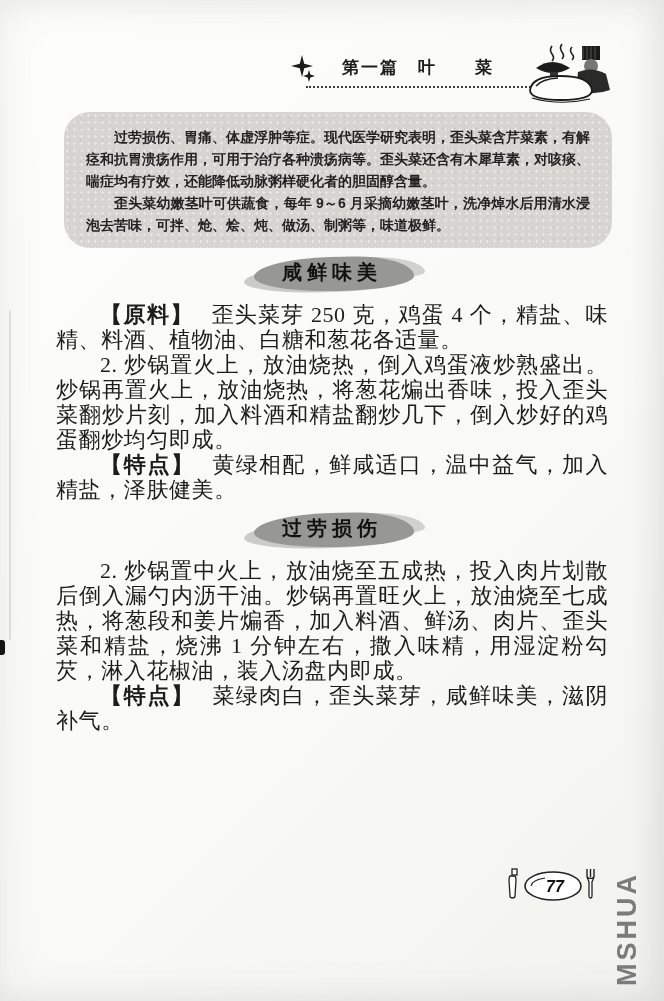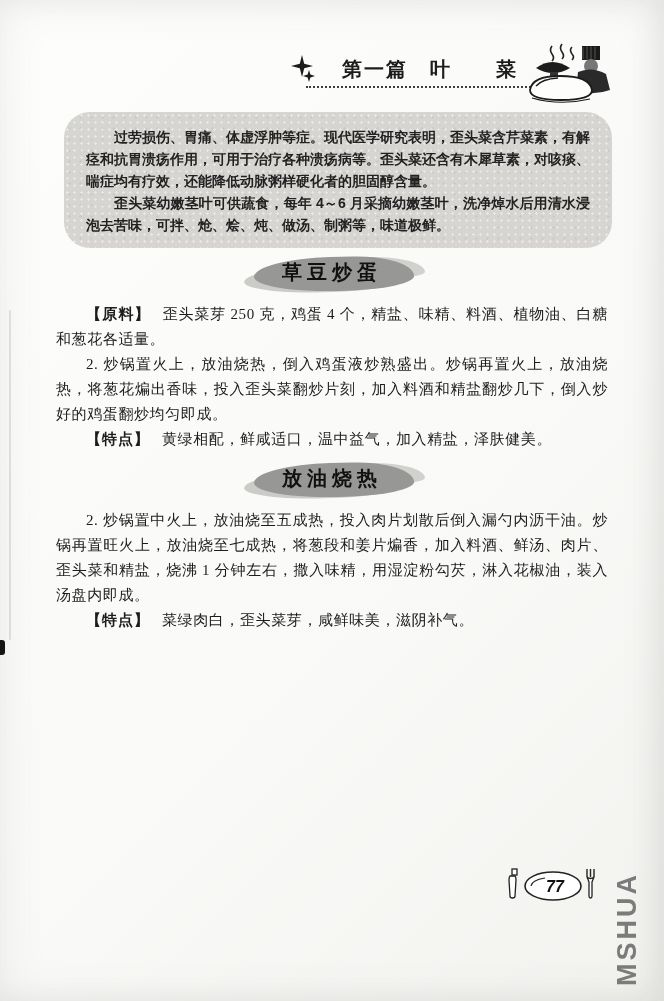--- a/index.html
+++ b/index.html
@@ -13,21 +13,21 @@
     position:absolute; inset:0;
     background:linear-gradient(135deg,#fdfdfc 0%,#f9f9f7 60%,#f2f2ef 100%);
     box-shadow:inset 0 0 45px rgba(90,90,85,.10), inset -12px 0 25px rgba(90,90,85,.06);
   }
   
   .header { position:absolute; top:48px; left:0; width:664px; height:64px; }
   .sparkles { position:absolute; left:289px; top:6px; }
   .header-title {
     position:absolute; left:342px; top:8px;
     font-family:"Liberation Sans","DejaVu Sans",sans-serif;
-    font-weight:bold; font-size:20px; letter-spacing:2px; white-space:nowrap;
+    font-weight:bold; font-size:17px; letter-spacing:2px; white-space:nowrap;
   }
   .dotted-rule { position:absolute; left:306px; top:38px; width:228px; height:0; border-bottom:2px dotted #3c3c3c; }
   .chef { position:absolute; left:522px; top:-10px; }
   
   .intro-box {
     position:absolute; left:64px; top:112px; width:548px; height:136px;
     background-color:#d7d5d1;
     background-image:
       radial-gradient(rgba(255,255,255,.45) 1px, transparent 1.4px),
       radial-gradient(rgba(70,70,65,.07) 1px, transparent 1.4px);
@@ -53,21 +53,21 @@
     content:""; position:absolute; left:-8px; right:-12px; top:3px; bottom:1px;
     background:#8d8d8c;
     border-radius:50% 40% 45% 55% / 55% 65% 40% 50%;
     transform:rotate(-1.5deg);
     box-shadow:-14px 5px 0 -4px #c6c6c3, 16px -4px 0 -5px #cdcdca;
     opacity:.9;
   }
   .smudge > span { position:relative; z-index:1; }
   .para {
     margin:0; text-indent:2em; text-align:justify;
-    font-size:15px; line-height:25px; letter-spacing:.6px;
+    font-size:22px; line-height:25px; letter-spacing:.6px;
   }
   .label { font-weight:bold; margin-right:.8em; letter-spacing:1px; }
   
   .plate { position:absolute; left:505px; top:864px; }
   .watermark {
     position:absolute; left:612px; top:986px;
     transform:rotate(-90deg); transform-origin:0 0;
     font-family:"Liberation Sans","DejaVu Sans",sans-serif;
     font-size:27px; font-weight:bold; color:#7b7b7b; letter-spacing:3px;
     white-space:nowrap;
@@ -103,43 +103,43 @@
       <path d="M28 34 h8 v6 h-8 z" fill="#333"></path>
 
       <path d="M8 52 q2 -14 30 -14 q30 0 32 14 q0 10 -31 10 q-31 0 -31 -10 z" fill="#fdfdfc" stroke="#1c1c1c" stroke-width="1.8"></path>
       <path d="M14 48 q6 -7 22 -8" fill="none" stroke="#1c1c1c" stroke-width="1.4"></path>
       <path d="M10 60 q28 8 58 1" fill="none" stroke="#1c1c1c" stroke-width="1.2"></path>
     </svg>
   </div>
 
   <div class="intro-box">
     <p>过劳损伤、胃痛、体虚浮肿等症。现代医学研究表明，歪头菜含芹菜素，有解痉和抗胃溃疡作用，可用于治疗各种溃疡病等。歪头菜还含有木犀草素，对咳痰、喘症均有疗效，还能降低动脉粥样硬化者的胆固醇含量。</p>
-    <p>歪头菜幼嫩茎叶可供蔬食，每年 4～6 月采摘幼嫩茎叶，洗净焯水后用清水浸泡去苦味，可拌、炝、烩、炖、做汤、制粥等，味道极鲜。</p>
+    <p>歪头菜幼嫩茎叶可供蔬食，每年 9～6 月采摘幼嫩茎叶，洗净焯水后用清水浸泡去苦味，可拌、炝、烩、炖、做汤、制粥等，味道极鲜。</p>
   </div>
 
   <div class="content">
 
     <div class="recipe-title-wrap">
       <span class="smudge">
-        <span>草豆炒蛋</span>
+        <span>咸鲜味美</span>
       </span>
     </div>
     <p class="para">
       <span class="label">【原料】</span><span>歪头菜芽 250 克，鸡蛋 4 个，精盐、味精、料酒、植物油、白糖和葱花各适量。</span>
     </p>
     <p class="para">
       <span>2. 炒锅置火上，放油烧热，倒入鸡蛋液炒熟盛出。炒锅再置火上，放油烧热，将葱花煸出香味，投入歪头菜翻炒片刻，加入料酒和精盐翻炒几下，倒入炒好的鸡蛋翻炒均匀即成。</span>
     </p>
     <p class="para">
       <span class="label">【特点】</span><span>黄绿相配，鲜咸适口，温中益气，加入精盐，泽肤健美。</span>
     </p>
 
     <div class="recipe-title-wrap second">
       <span class="smudge">
-        <span>放油烧热</span>
+        <span>过劳损伤</span>
       </span>
     </div>
     <p class="para">
       <span>2. 炒锅置中火上，放油烧至五成热，投入肉片划散后倒入漏勺内沥干油。炒锅再置旺火上，放油烧至七成热，将葱段和姜片煸香，加入料酒、鲜汤、肉片、歪头菜和精盐，烧沸 1 分钟左右，撒入味精，用湿淀粉勾芡，淋入花椒油，装入汤盘内即成。</span>
     </p>
     <p class="para">
       <span class="label">【特点】</span><span>菜绿肉白，歪头菜芽，咸鲜味美，滋阴补气。</span>
     </p>
 
   </div>

